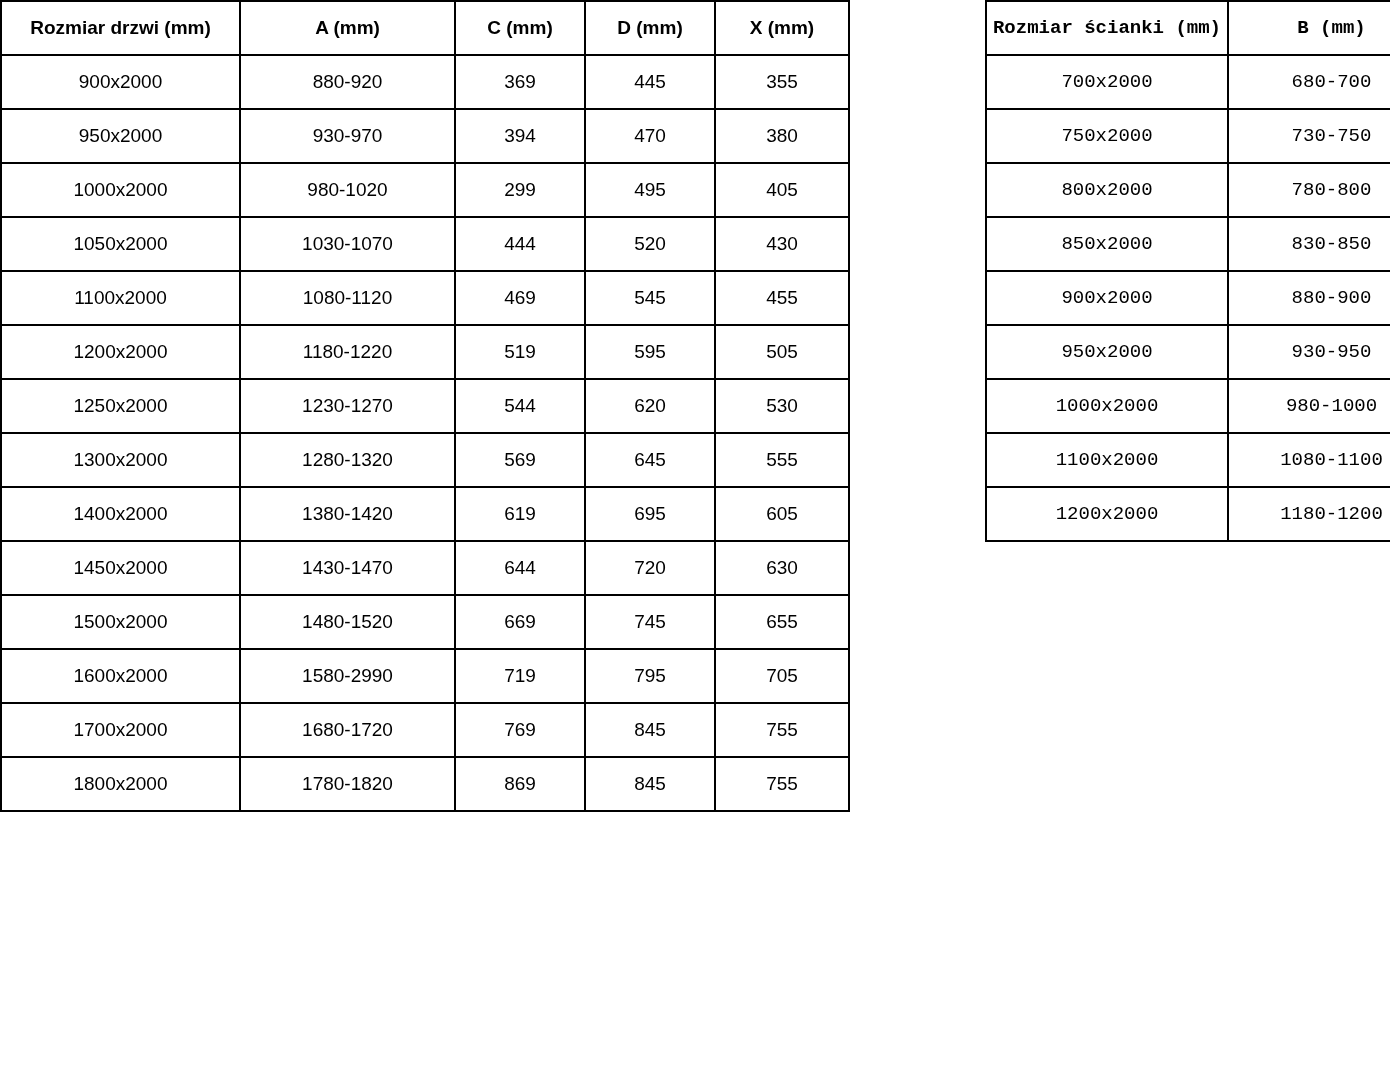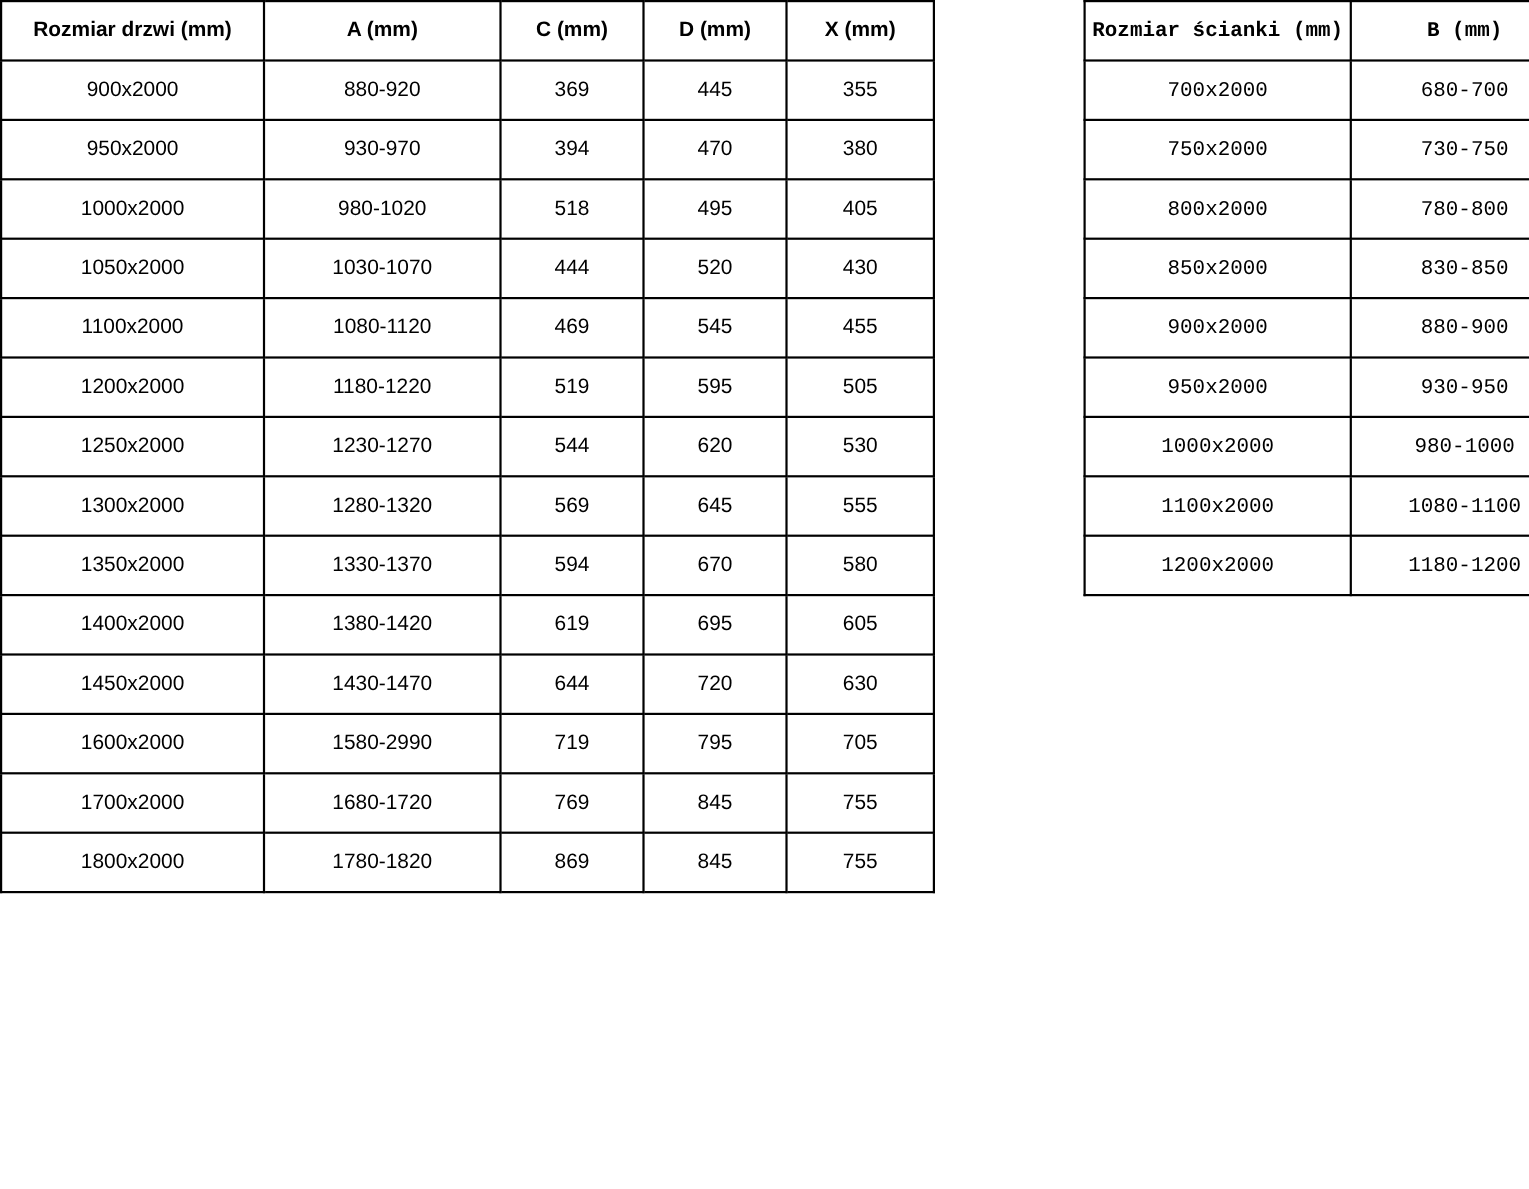--- a/index.html
+++ b/index.html
@@ -78,21 +78,21 @@
       <tr>
         <td>950x2000</td>
         <td>930-970</td>
         <td>394</td>
         <td>470</td>
         <td>380</td>
       </tr>
       <tr>
         <td>1000x2000</td>
         <td>980-1020</td>
-        <td>518</td>
+        <td>299</td>
         <td>495</td>
         <td>405</td>
       </tr>
       <tr>
         <td>1050x2000</td>
         <td>1030-1070</td>
         <td>444</td>
         <td>520</td>
         <td>430</td>
       </tr>
@@ -118,39 +118,39 @@
         <td>530</td>
       </tr>
       <tr>
         <td>1300x2000</td>
         <td>1280-1320</td>
         <td>569</td>
         <td>645</td>
         <td>555</td>
       </tr>
       <tr>
-        <td>1350x2000</td>
-        <td>1330-1370</td>
-        <td>594</td>
-        <td>670</td>
-        <td>580</td>
-      </tr>
-      <tr>
         <td>1400x2000</td>
         <td>1380-1420</td>
         <td>619</td>
         <td>695</td>
         <td>605</td>
       </tr>
       <tr>
         <td>1450x2000</td>
         <td>1430-1470</td>
         <td>644</td>
         <td>720</td>
         <td>630</td>
+      </tr>
+      <tr>
+        <td>1500x2000</td>
+        <td>1480-1520</td>
+        <td>669</td>
+        <td>745</td>
+        <td>655</td>
       </tr>
       <tr>
         <td>1600x2000</td>
         <td>1580-2990</td>
         <td>719</td>
         <td>795</td>
         <td>705</td>
       </tr>
       <tr>
         <td>1700x2000</td>

